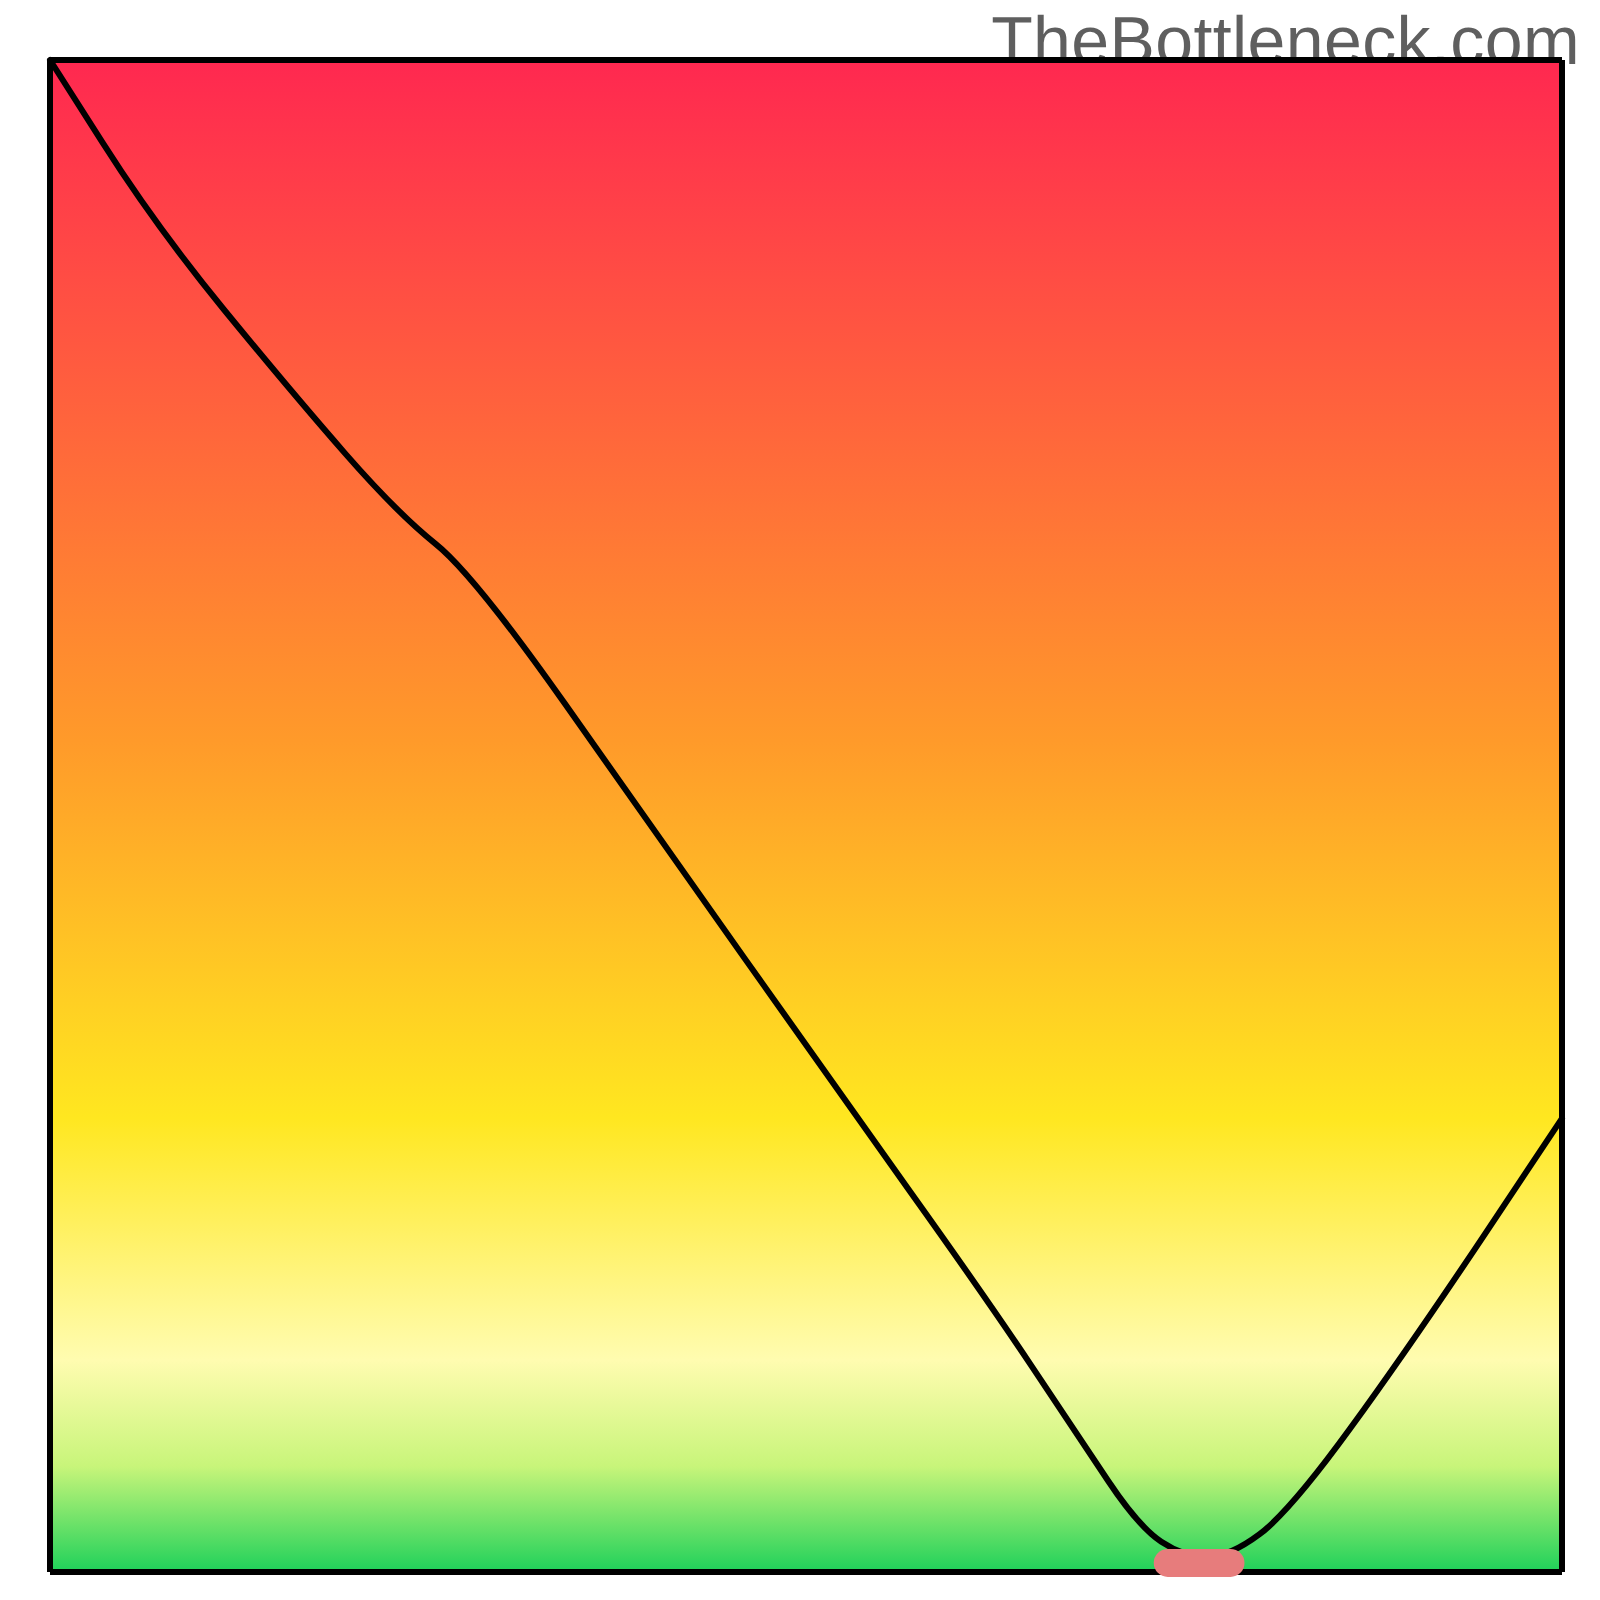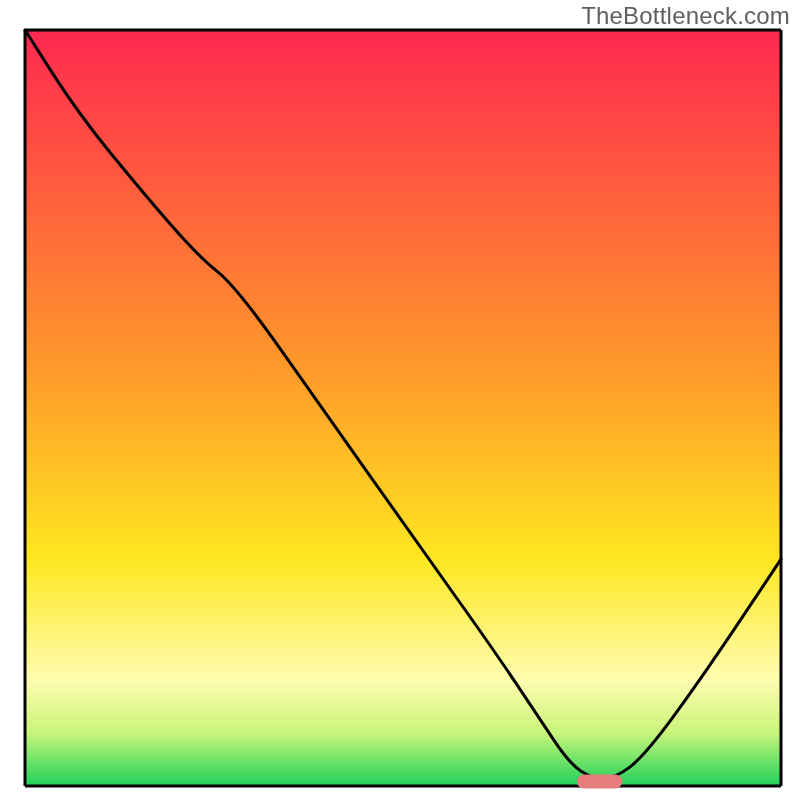--- a/index.html
+++ b/index.html
@@ -13,21 +13,21 @@
   }
   .stage {
     position: relative;
     width: 800px;
     height: 800px;
   }
   .watermark {
     position: absolute;
     top: 2px;
     right: 10px;
-    font-size: 24px;
+    font-size: 34px;
     font-weight: 500;
     color: #5f5f5f;
     letter-spacing: 0.2px;
   }
   svg.plot {
     position: absolute;
     left: 0;
     top: 0;
   }
 </style>

